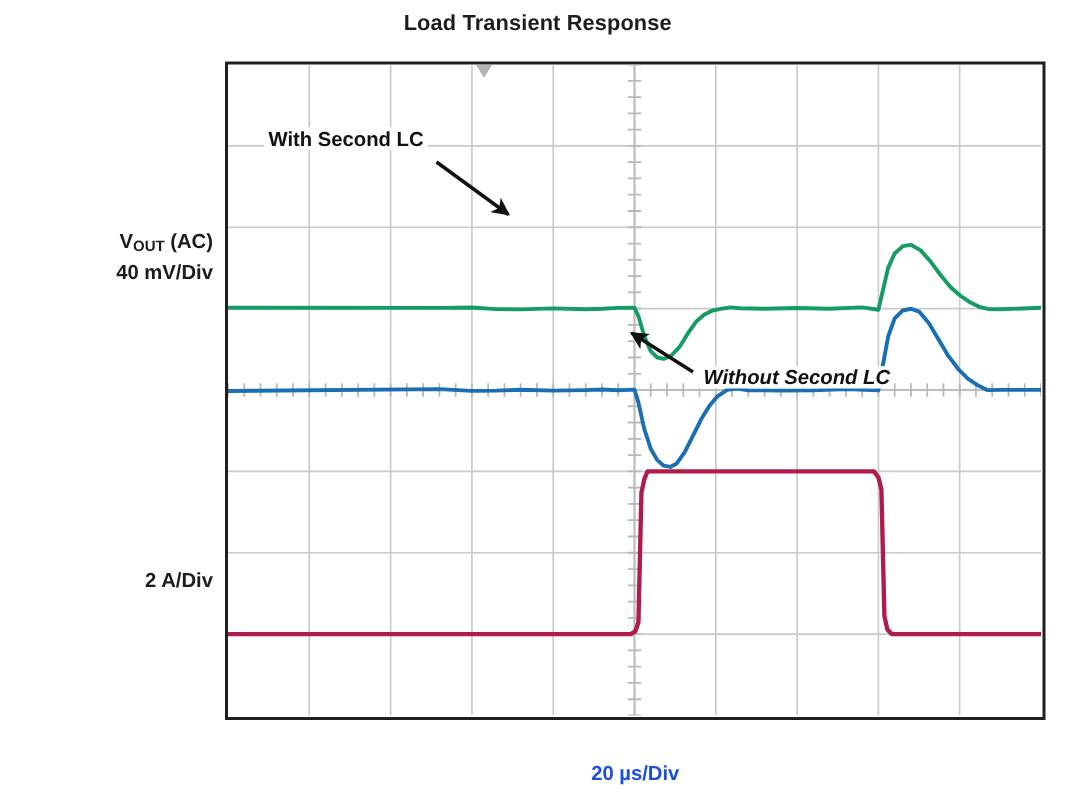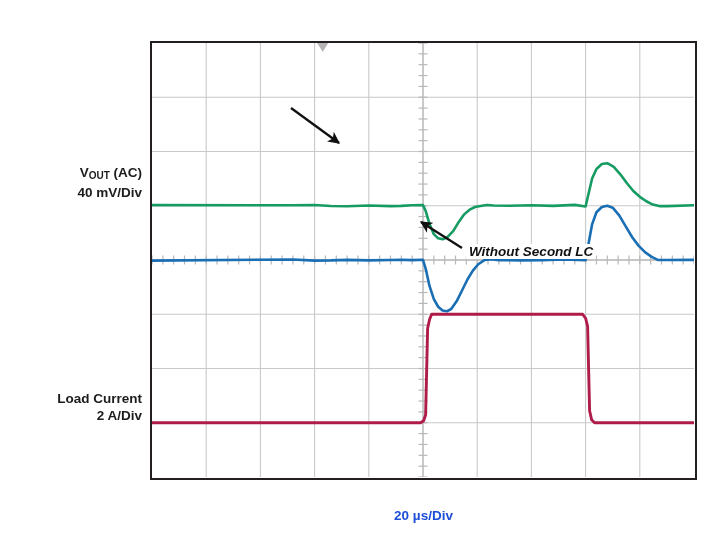--- a/index.html
+++ b/index.html
@@ -35,21 +35,20 @@
   #grid-svg,#trace-svg{position:absolute;left:0;top:0;}
 
   
   .side-label{
     position:absolute;
     text-align:right;
     font-size:13.5px;font-weight:bold;
     line-height:17px;
     color:#1c1c1c;
     white-space:nowrap;
-    margin-top:12px;
   }
   #vout-label{left:0px;top:152px;width:142px;}
   #iload-label{left:0px;top:378px;width:142px;}
   .sub{font-size:10px;vertical-align:-2px;font-weight:bold;}
 
   #xaxis-label{
     position:absolute;left:150px;top:508px;width:547px;
     text-align:center;font-size:13.5px;font-weight:bold;color:#1d4ed8;
   }
 
@@ -63,30 +62,30 @@
   }
   #callout-with{left:176px;top:85px;}
   #callout-without{left:466px;top:244px;font-style:italic;}
   #anno-svg{position:absolute;left:0;top:0;width:717px;height:534px;pointer-events:none;}
 </style>
 </head>
 <body>
 
 <div id="figure">
 
+  <div id="chart-title">Load Transient Response</div>
 
   <div id="vout-label" class="side-label">
     <div>
       <span>V</span><span class="sub">OUT</span><span> (AC)</span>
     </div>
     <div>40 mV/Div</div>
   </div>
 
   <div id="iload-label" class="side-label">
-    <div>Load Current</div>
     <div>2 A/Div</div>
   </div>
 
   <div id="xaxis-label">20 µs/Div</div>
 
   <div id="plot-frame">
     <div id="plot-inner">
       <svg id="grid-svg" width="542" height="434">
           <line x1="54.2" y1="0" x2="54.2" y2="434" stroke="#c9c9c9" stroke-width="1.1"></line>
           <line x1="108.4" y1="0" x2="108.4" y2="434" stroke="#c9c9c9" stroke-width="1.1"></line>
@@ -209,15 +208,16 @@
   <svg id="anno-svg">
     <defs>
       <marker id="ah" viewBox="0 0 10 10" refX="9" refY="5" markerWidth="5.2" markerHeight="5.2" orient="auto-start-reverse">
         <path d="M 0 0 L 10 5 L 0 10 L 2.6 5 z" fill="#111111"></path>
       </marker>
     </defs>
     <line x1="291" y1="108" x2="339" y2="143" stroke="#111111" stroke-width="2.3" marker-end="url(#ah)"></line>
     <line x1="462" y1="248" x2="421" y2="222" stroke="#111111" stroke-width="2.3" marker-end="url(#ah)"></line>
   </svg>
 
+  <div id="callout-with" class="callout">With Second LC</div>
   <div id="callout-without" class="callout">Without Second LC</div>
 
 </div>
 
 </body></html>

